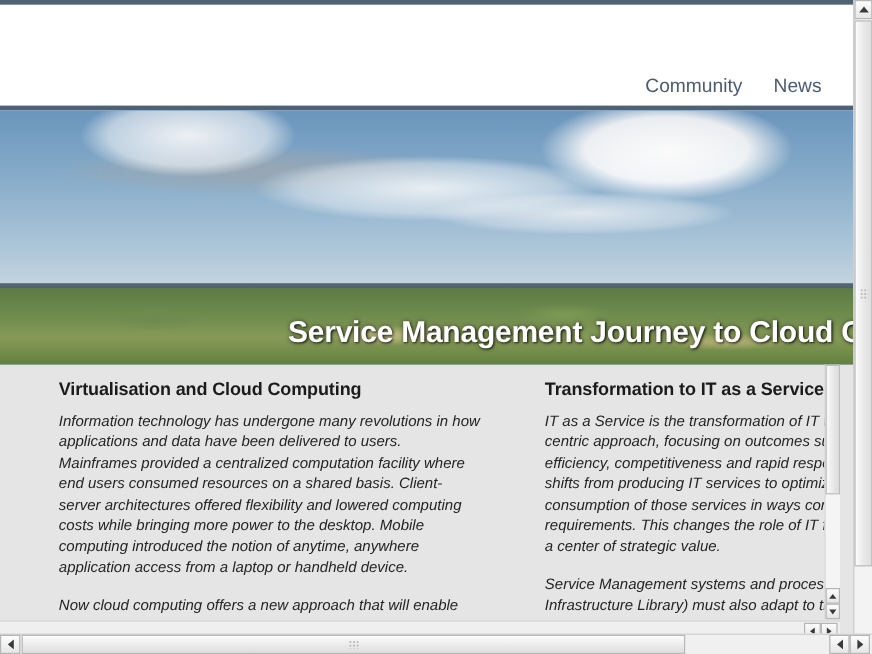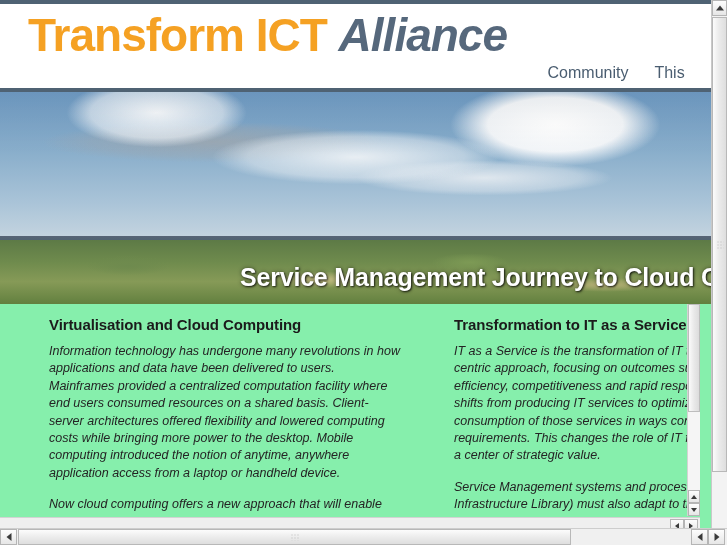--- a/index.html
+++ b/index.html
@@ -136,21 +136,21 @@
   .hero-caption{
     position:absolute;left:240px;bottom:12px;
     font-size:25px;font-weight:bold;color:#ffffff;
     white-space:nowrap;
     text-shadow:1px 1px 2px rgba(0,0,0,.75), 0 0 4px rgba(0,0,0,.45);
     letter-spacing:-.2px;
   }
 
   
   .content-wrap{
-    position:relative;height:228px;background:#86efac;
+    position:relative;height:228px;background:#e5e5e5;
   }
   .content{
     position:absolute;left:0;top:0;width:700px;height:212px;
     overflow:hidden;
   }
   .cols{
     position:absolute;left:49px;top:12px;width:1000px;
     display:flex;gap:53px;
   }
   .col{width:352px;}
@@ -198,26 +198,23 @@
 </head>
 <body>
 
 <div class="viewport">
 
   <div class="page">
 
     <div class="topbar"></div>
 
     <div class="site-header">
-      <div class="logo">
-        <span class="t1">Transform ICT </span><span class="t2">Alliance</span>
-      </div>
       <div class="nav">
         <a href="#">Community</a>
-        <a href="#">This</a>
+        <a href="#">News</a>
         <a href="#">Part</a>
       </div>
     </div>
 
     <div class="hero">
       <div class="sky"></div>
       <div class="horizon"></div>
       <div class="land"></div>
       <div class="vignette"></div>
       <div class="hero-caption">Service Management Journey to Cloud Comp</div>

